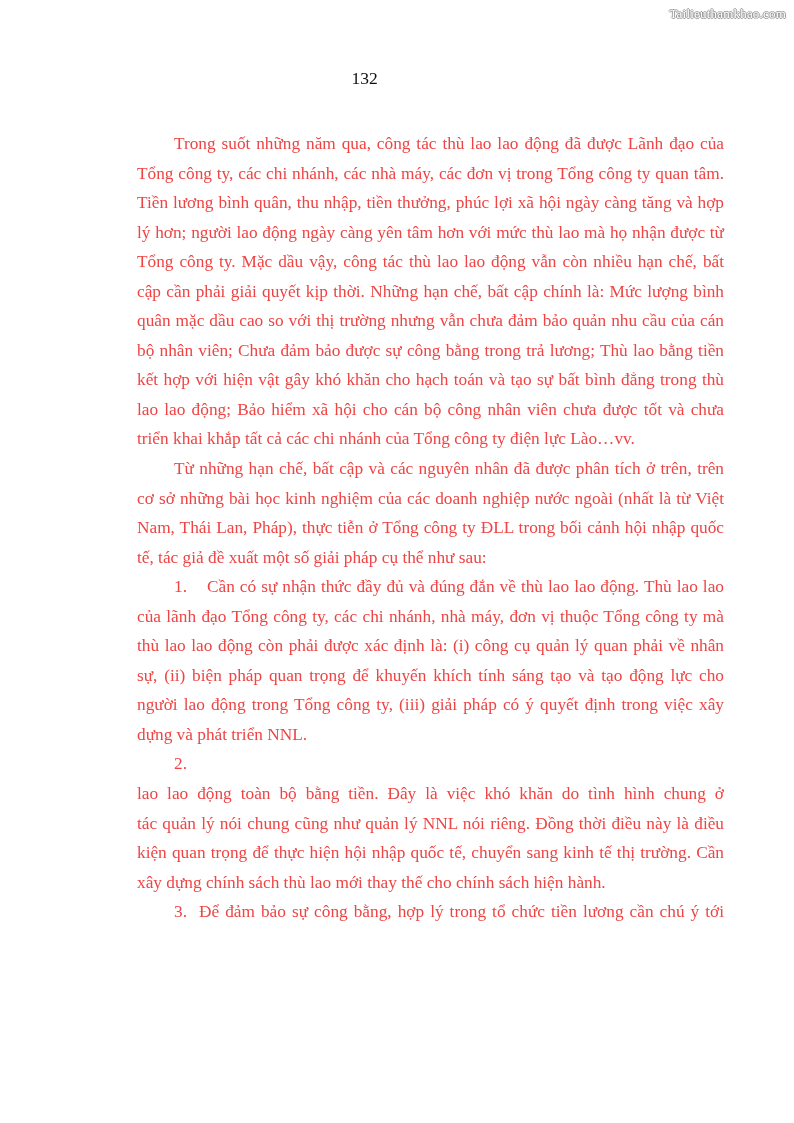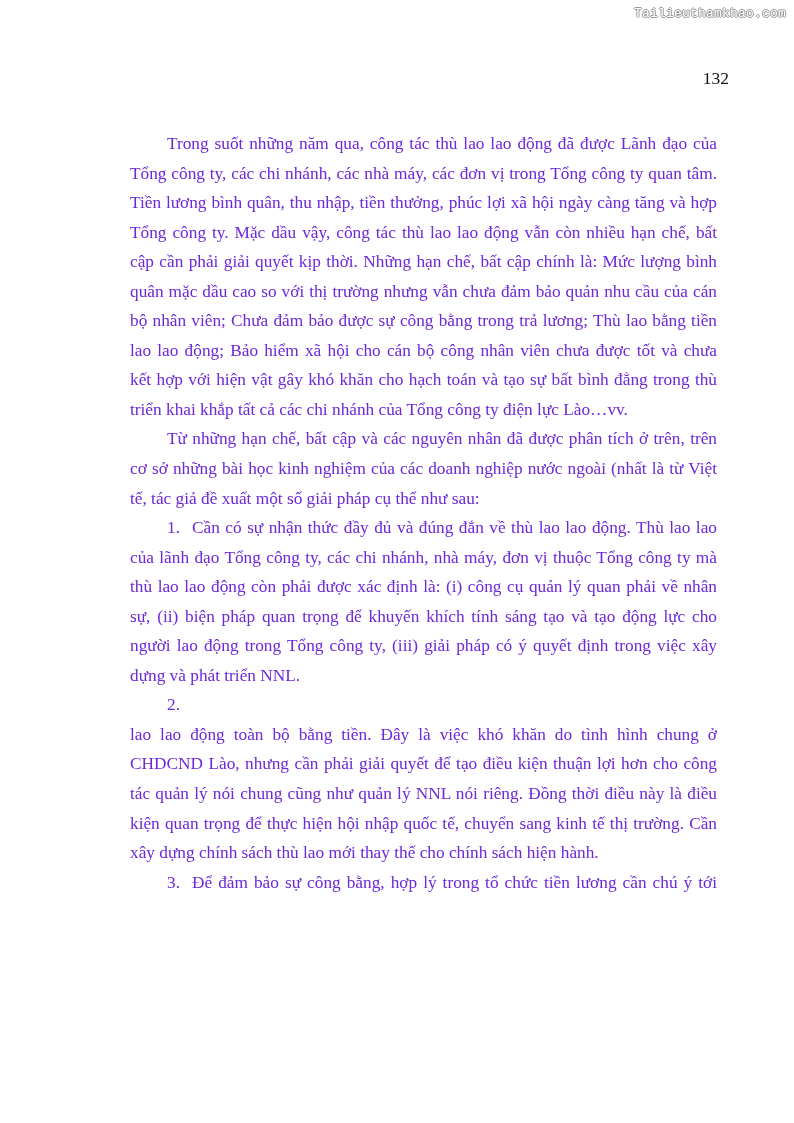--- a/index.html
+++ b/index.html
@@ -1,30 +1,30 @@
 <!DOCTYPE html>
 <html><head>
   <meta charset="utf-8">
   <style>
     html, body { margin: 0; padding: 0; background: #ffffff; }
     body { width: 794px; height: 1123px; position: relative; overflow: hidden; }
     .watermark {
       position: absolute; top: 6px; right: 8px;
-      font-family: Liberation Mono, monospace; font-size: 13px;
+      font-family: Liberation Serif, serif; font-size: 13px;
       color: #ffffff;
       text-shadow: -1px 0 #9a9a9a, 1px 0 #9a9a9a, 0 -1px #9a9a9a, 0 1px #9a9a9a;
       letter-spacing: 0.2px;
     }
     .page-number {
-      position: absolute; top: 68px; left: 0; width: 729px; text-align: right;
+      position: absolute; top: 68px; left: 0; width: 729px; text-align: center;
       font-family: "Liberation Serif", serif; font-size: 17.5px; color: #111;
     }
     .body {
-      position: absolute; left: 130px; top: 129px; width: 587px;
-      font-family: "Liberation Serif", serif; font-size: 17.3px; color: #6d28d9;
+      position: absolute; left: 137px; top: 129px; width: 587px;
+      font-family: "Liberation Serif", serif; font-size: 17.3px; color: #ef4444;
     }
     .line {
       height: 29.55px; line-height: 29.55px; white-space: nowrap;
       text-align: justify; text-align-last: justify;
     }
     .line.first { padding-left: 37px; }
     .line.last { text-align-last: left; }
     .line.numbered { padding-left: 37px; }
   </style>
 </head>
@@ -32,53 +32,54 @@
 
 <div class="watermark">Tailieuthamkhao.com</div>
 <div class="page-number">132</div>
 
 <div class="body">
 
   <div>
     <div class="line first">Trong suốt những năm qua, công tác thù lao lao động đã được Lãnh đạo của</div>
     <div class="line">Tổng công ty, các chi nhánh, các nhà máy, các đơn vị trong Tổng công ty quan tâm.</div>
     <div class="line">Tiền lương bình quân, thu nhập, tiền thưởng, phúc lợi xã hội ngày càng tăng và hợp</div>
+    <div class="line">lý hơn; người lao động ngày càng yên tâm hơn với mức thù lao mà họ nhận được từ</div>
     <div class="line">Tổng công ty. Mặc dầu vậy, công tác thù lao lao động vẫn còn nhiều hạn chế, bất</div>
     <div class="line">cập cần phải giải quyết kịp thời. Những hạn chế, bất cập chính là: Mức lượng bình</div>
     <div class="line">quân mặc dầu cao so với thị trường nhưng vẫn chưa đảm bảo quản nhu cầu của cán</div>
     <div class="line">bộ nhân viên; Chưa đảm bảo được sự công bằng trong trả lương; Thù lao bằng tiền</div>
+    <div class="line">kết hợp với hiện vật gây khó khăn cho hạch toán và tạo sự bất bình đẳng trong thù</div>
     <div class="line">lao lao động; Bảo hiểm xã hội cho cán bộ công nhân viên chưa được tốt và chưa</div>
-    <div class="line">kết hợp với hiện vật gây khó khăn cho hạch toán và tạo sự bất bình đẳng trong thù</div>
     <div class="line last">triển khai khắp tất cả các chi nhánh của Tổng công ty điện lực Lào…vv.</div>
   </div>
 
   <div>
     <div class="line first">Từ những hạn chế, bất cập và các nguyên nhân đã được phân tích ở trên, trên</div>
     <div class="line">cơ sở những bài học kinh nghiệm của các doanh nghiệp nước ngoài (nhất là từ Việt</div>
+    <div class="line">Nam, Thái Lan, Pháp), thực tiễn ở Tổng công ty ĐLL trong bối cảnh hội nhập quốc</div>
     <div class="line last">tế,  tác giả đề xuất một số giải pháp cụ thể như sau:</div>
   </div>
 
   <div>
     <div class="line numbered" style="display:flex;">
       <span style="width:25px;flex:none;">1.</span>
-      <span style="flex:1;text-align:justify;text-align-last:justify;">Cần có sự nhận thức đầy đủ và đúng đắn về thù lao lao động. Thù lao lao</span>
+      <span style="flex:1;text-align:justify;text-align-last:justify;margin-left:8px;">Cần có sự nhận thức đầy đủ và đúng đắn về thù lao lao động. Thù lao lao</span>
     </div>
     <div class="line">của lãnh đạo Tổng công ty, các chi nhánh, nhà máy, đơn vị thuộc Tổng công ty mà</div>
     <div class="line">thù lao lao động còn phải được xác định là: (i) công cụ quản lý quan phải về nhân</div>
     <div class="line">sự, (ii) biện pháp quan trọng để khuyến khích tính sáng tạo và tạo động lực cho</div>
     <div class="line">người lao động trong Tổng công ty, (iii) giải pháp có ý quyết định trong việc xây</div>
     <div class="line last">dựng và phát triển NNL.</div>
   </div>
 
   <div>
     <div class="line numbered" style="display:flex;">
       <span style="width:25px;flex:none;">2.</span>
     </div>
     <div class="line">lao lao động toàn bộ bằng tiền. Đây là việc khó khăn do tình hình chung ở</div>
-    <div class="line">CHDCND Lào, nhưng cần phải giải quyết để tạo điều kiện thuận lợi hơn cho công</div>
     <div class="line">tác quản lý nói chung cũng như quản lý NNL nói riêng. Đồng thời điều này là điều</div>
     <div class="line">kiện quan trọng để thực hiện hội nhập quốc tế, chuyển sang kinh tế thị trường. Cần</div>
     <div class="line last">xây dựng chính sách thù lao mới thay thế cho chính sách hiện hành.</div>
   </div>
 
   <div>
     <div class="line numbered" style="display:flex;">
       <span style="width:25px;flex:none;">3.</span>
       <span style="flex:1;text-align:justify;text-align-last:justify;">Để đảm bảo sự công bằng, hợp lý trong tổ chức tiền lương cần chú ý tới</span>
     </div>

